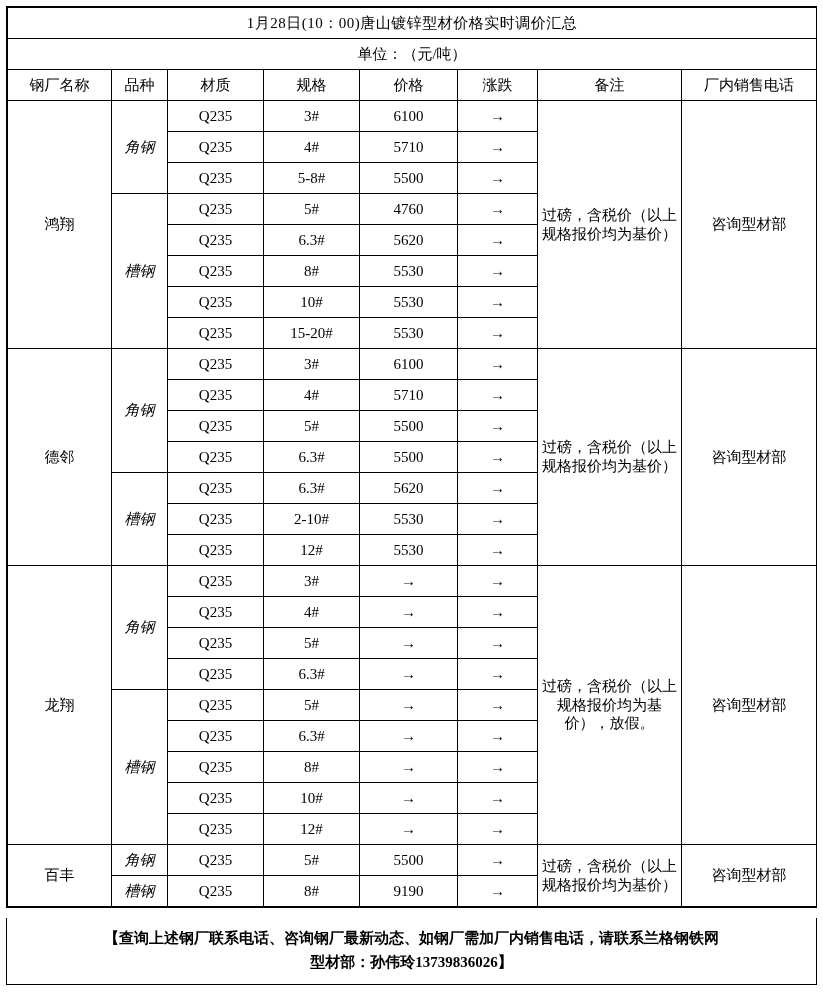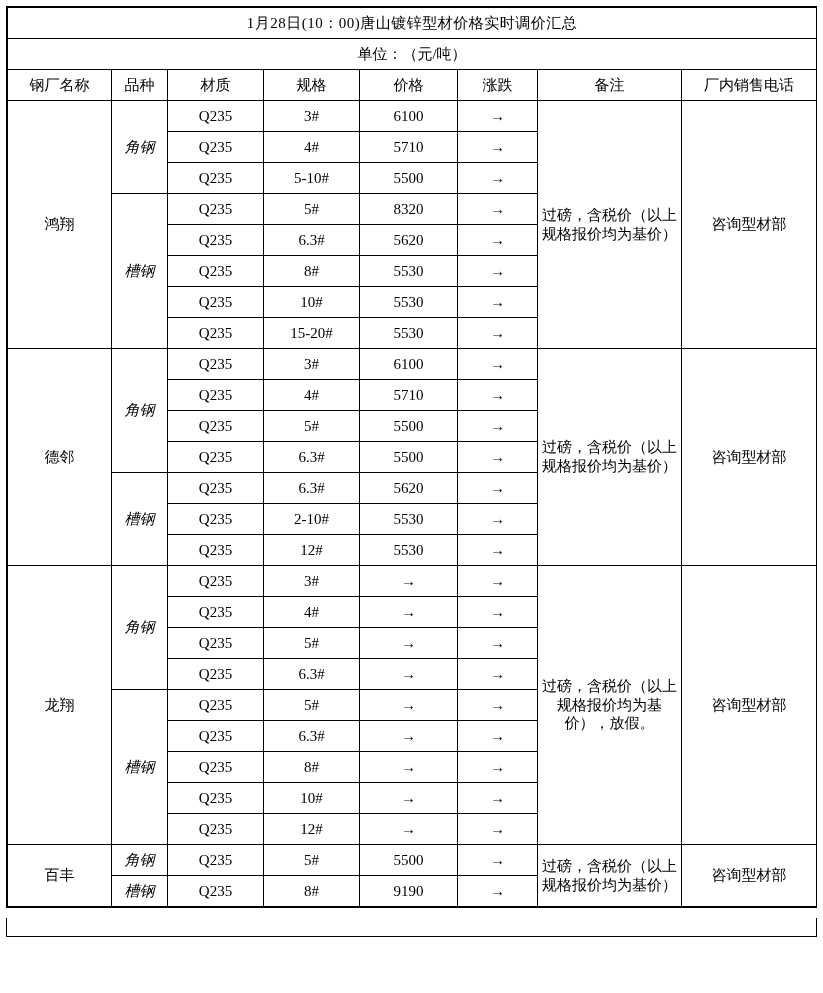--- a/index.html
+++ b/index.html
@@ -131,29 +131,29 @@
           <td rowspan="8" class="phone-cell">咨询型材部</td>
         </tr>
         <tr>
           <td>Q235</td>
           <td>4#</td>
           <td>5710</td>
           <td class="arrow">→</td>
         </tr>
         <tr>
           <td>Q235</td>
-          <td>5-10#</td>
+          <td>5-8#</td>
           <td>5500</td>
           <td class="arrow">→</td>
         </tr>
         <tr>
           <td rowspan="5" class="kind-cell">槽钢</td>
           <td>Q235</td>
           <td>5#</td>
-          <td>8320</td>
+          <td>4760</td>
           <td class="arrow">→</td>
         </tr>
         <tr>
           <td>Q235</td>
           <td>6.3#</td>
           <td>5620</td>
           <td class="arrow">→</td>
         </tr>
         <tr>
           <td>Q235</td>
@@ -293,13 +293,15 @@
           <td rowspan="1" class="kind-cell">槽钢</td>
           <td>Q235</td>
           <td>8#</td>
           <td>9190</td>
           <td class="arrow">→</td>
         </tr>
       </tbody>
   </table>
 </div>
 <div class="page footer" style="border-top:none;">
+  <div>【查询上述钢厂联系电话、咨询钢厂最新动态、如钢厂需加厂内销售电话，请联系兰格钢铁网</div>
+  <div>型材部：孙伟玲13739836026】</div>
 </div>
 
 </body></html>

